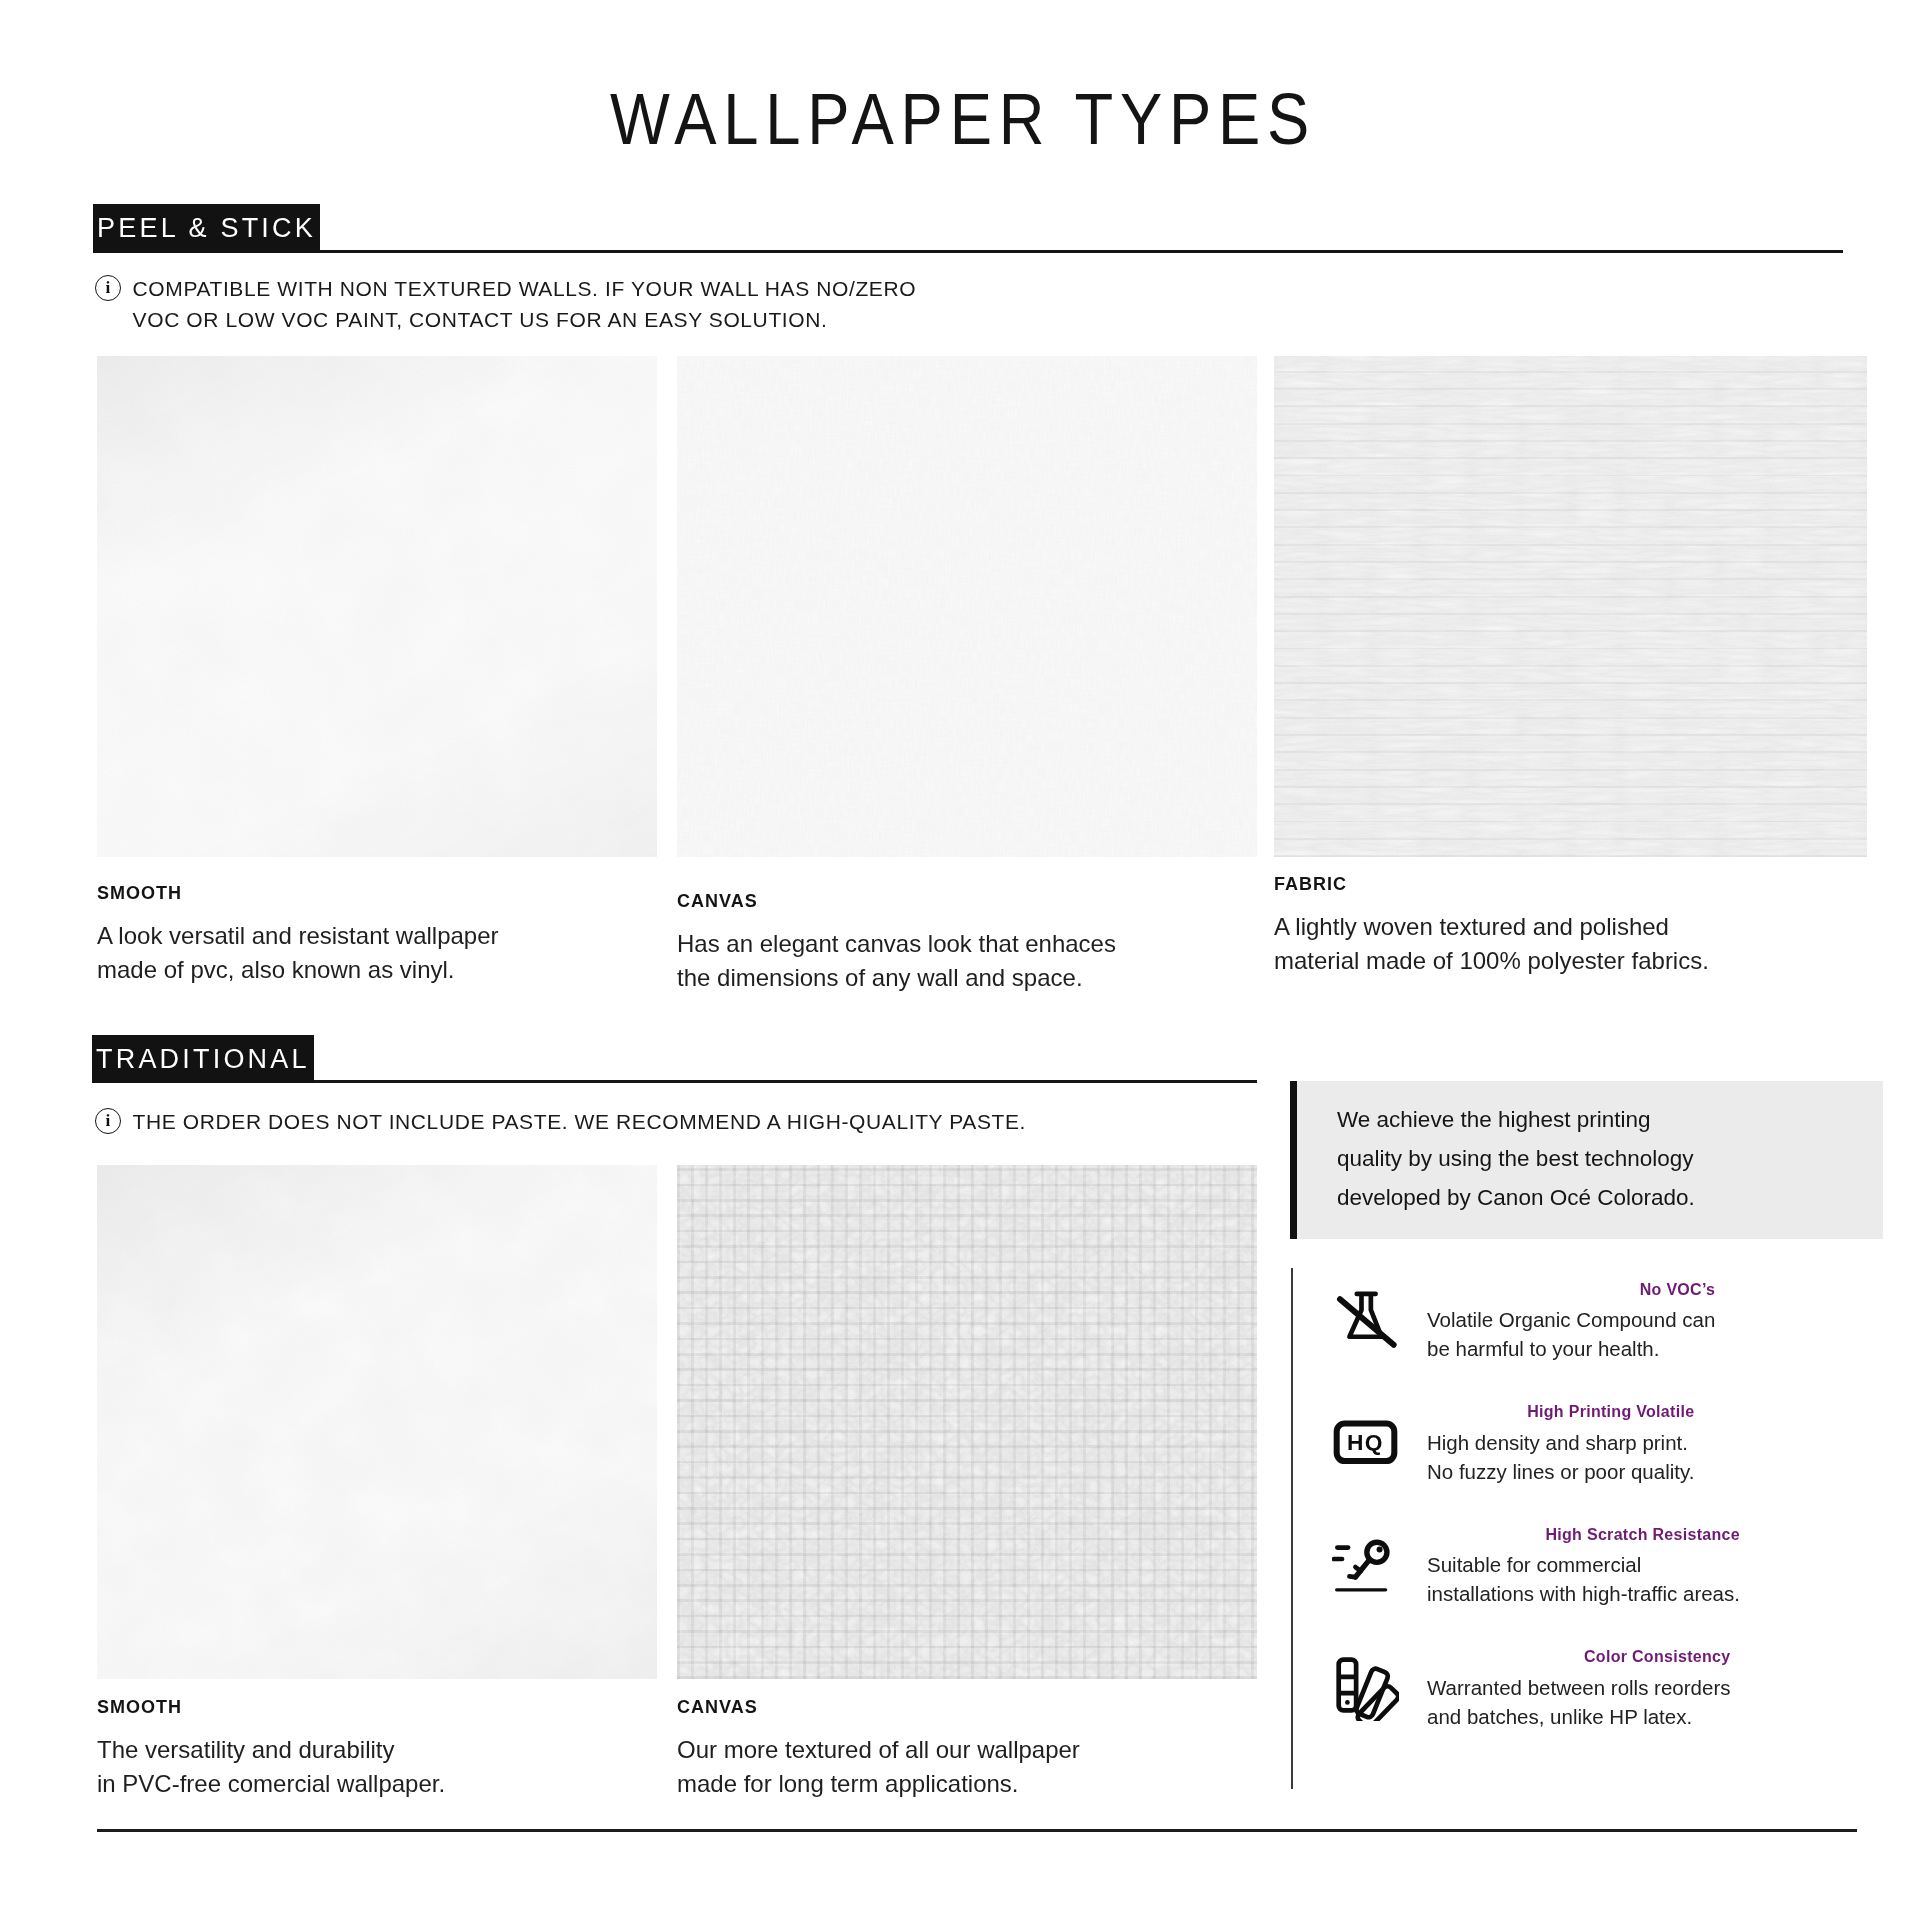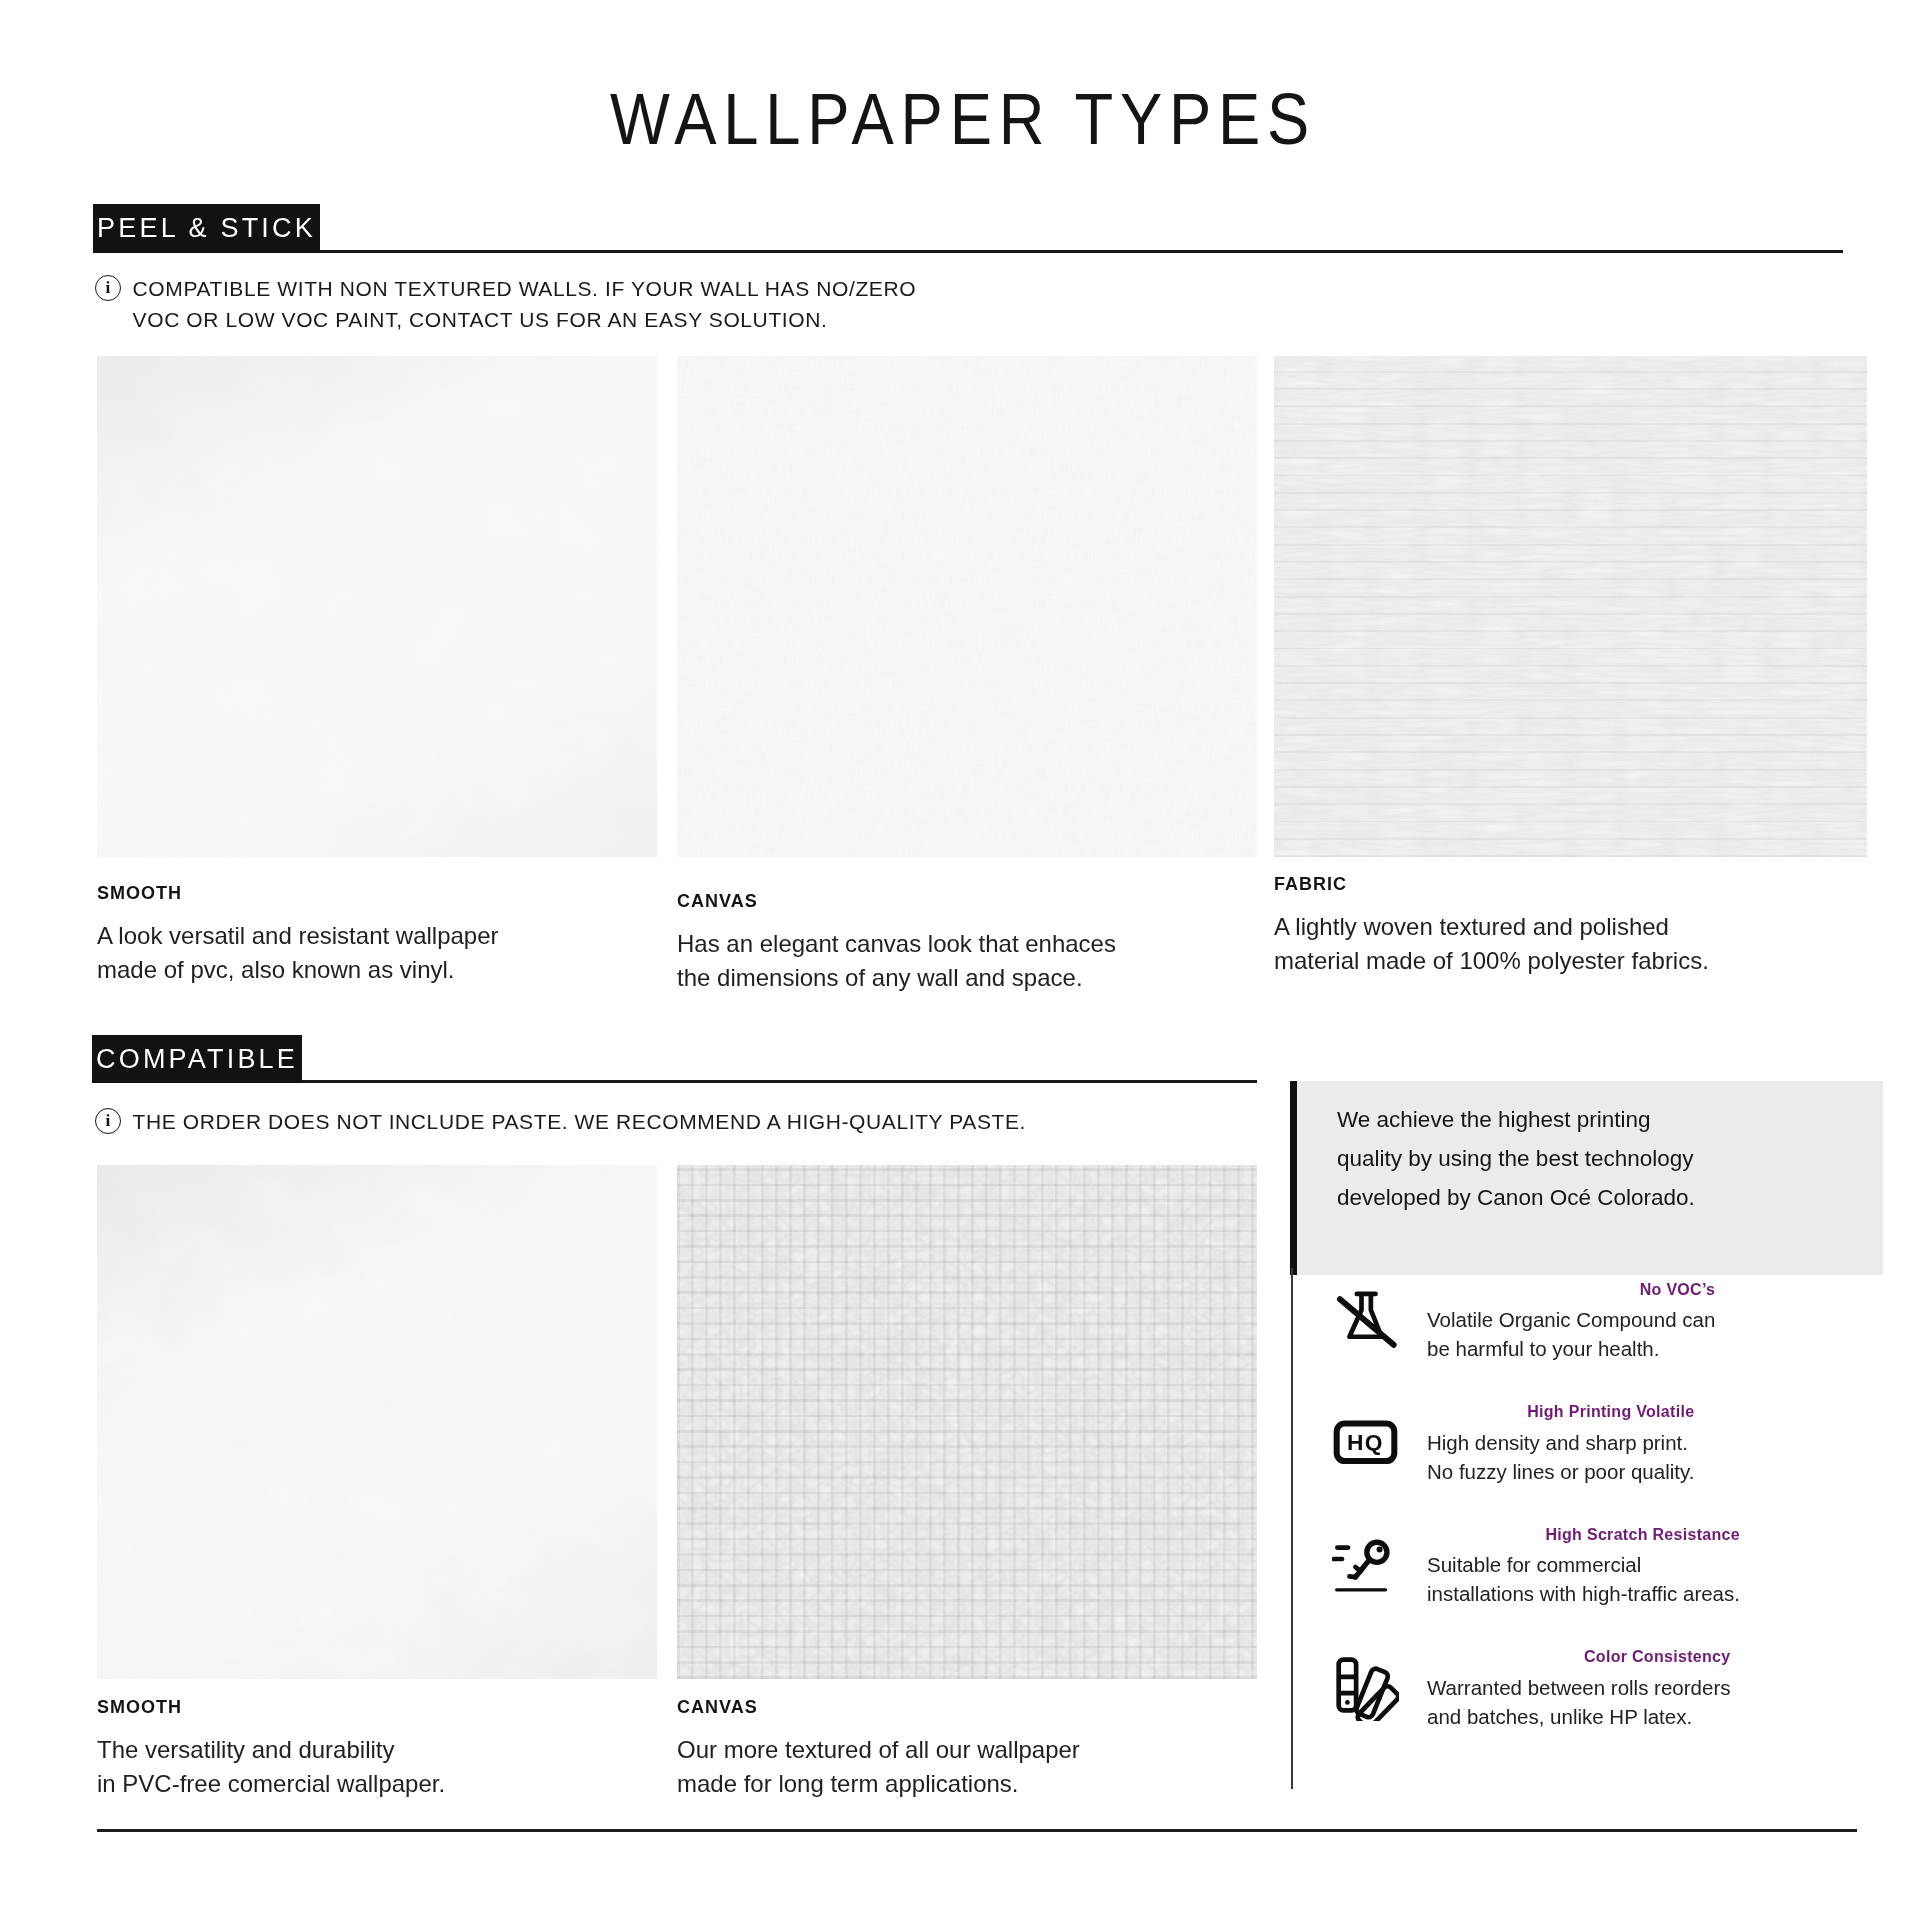--- a/index.html
+++ b/index.html
@@ -42,21 +42,21 @@
   .sh-burlap .shade{background:repeating-linear-gradient(0deg, rgba(0,0,0,.06) 0 2.6px, rgba(0,0,0,0) 2.6px 15.4px),
       repeating-linear-gradient(90deg, rgba(0,0,0,.05) 0 2.6px, rgba(0,0,0,0) 2.6px 14px);}
 
   
   .caption{position:absolute;}
   .caption .name{font-size:18px;font-weight:700;letter-spacing:1px;color:#141414;}
   .caption .desc{margin-top:15.4px;font-size:24px;font-weight:400;line-height:34px;
     color:#1f1f1f;white-space:pre-line;}
 
   
-  #quality-panel{position:absolute;left:1290px;top:1081px;width:593px;height:194px;
+  #quality-panel{position:absolute;left:1290px;top:1081px;width:593px;height:158px;
     box-sizing:border-box;background:#ebebeb;border-left:7.7px solid #101010;}
   #quality-panel .q-text{padding:19px 26px 0 40px;font-size:22.5px;line-height:39px;
     color:#151515;white-space:pre-line;}
   #feature-divider{position:absolute;left:1291px;top:1268px;width:1.9px;height:521px;background:#3a3a3a;}
   #features{position:absolute;left:1332px;top:1281px;width:565px;}
   .feature{display:flex;align-items:flex-start;gap:28px;margin-bottom:40px;}
   .f-icon{width:67px;height:72px;flex:0 0 auto;margin-top:1.3px;}
   .f-icon svg{width:100%;height:100%;display:block;}
   .f-title{font-size:16px;font-weight:700;color:#701a75;letter-spacing:0.3px;text-align:right;}
   .f-desc{margin-top:6.4px;font-size:20.5px;line-height:29px;color:#222;white-space:pre-line;}
@@ -216,21 +216,21 @@
     <div class="desc">Has an elegant canvas look that enhaces
 the dimensions of any wall and space.</div>
   </div>
   <div class="caption" style="left:1274px;top:874px;width:593px;">
     <div class="name">FABRIC</div>
     <div class="desc">A lightly woven textured and polished
 material made of 100% polyester fabrics.</div>
   </div>
 
   <div class="section-head" id="trad-head">
-    <div class="section-label">COMPATIBLE</div>
+    <div class="section-label">TRADITIONAL</div>
   </div>
 
   <div class="note" id="note-trad">
     <span class="info-i">i</span>
     <span class="note-text">THE ORDER DOES NOT INCLUDE PASTE. WE RECOMMEND A HIGH-QUALITY PASTE.</span>
   </div>
 
   <div class="swatch sh-smooth" style="left:97px;top:1165px;width:560px;height:514px;">
     <svg class="tex" preserveAspectRatio="none" viewBox="0 0 872 800" width="560" height="514">
         <rect width="100%" height="100%" filter="url(#f-trad-smooth)"></rect>

